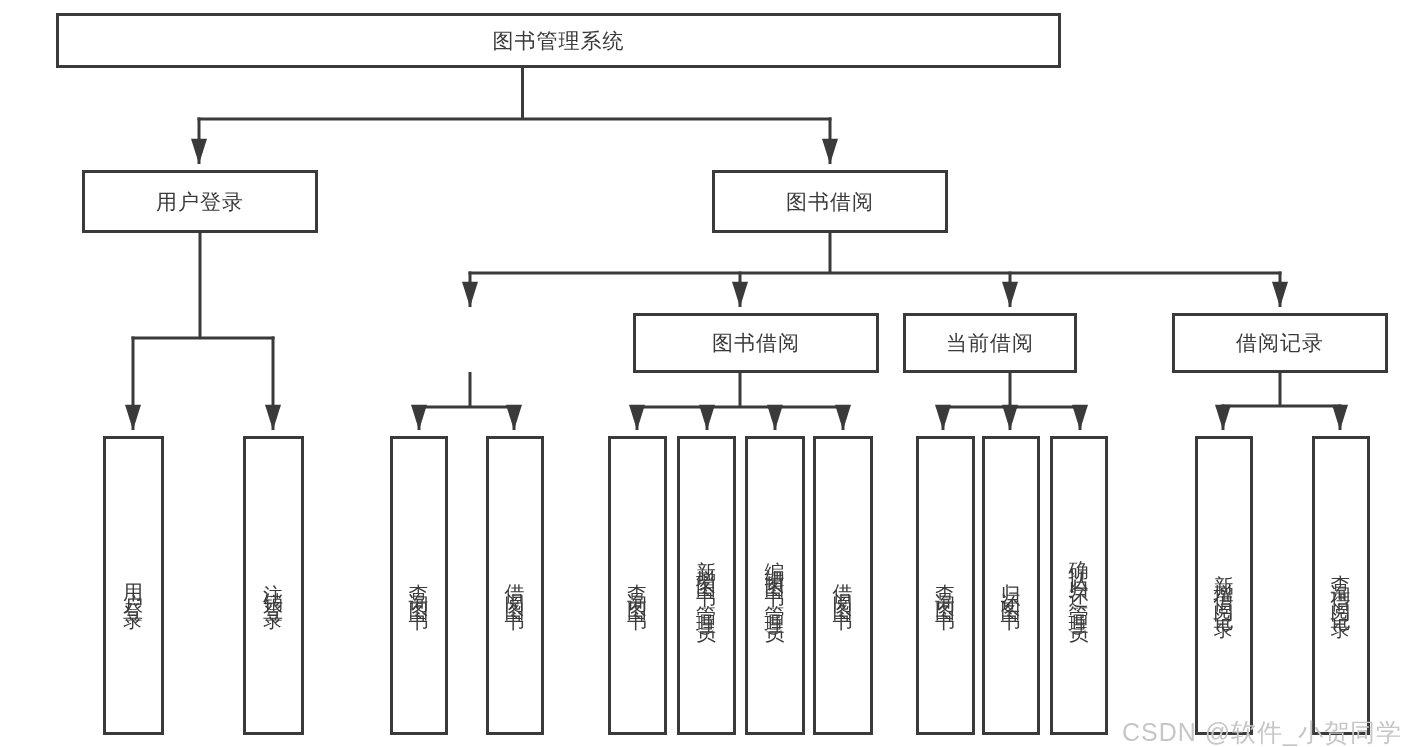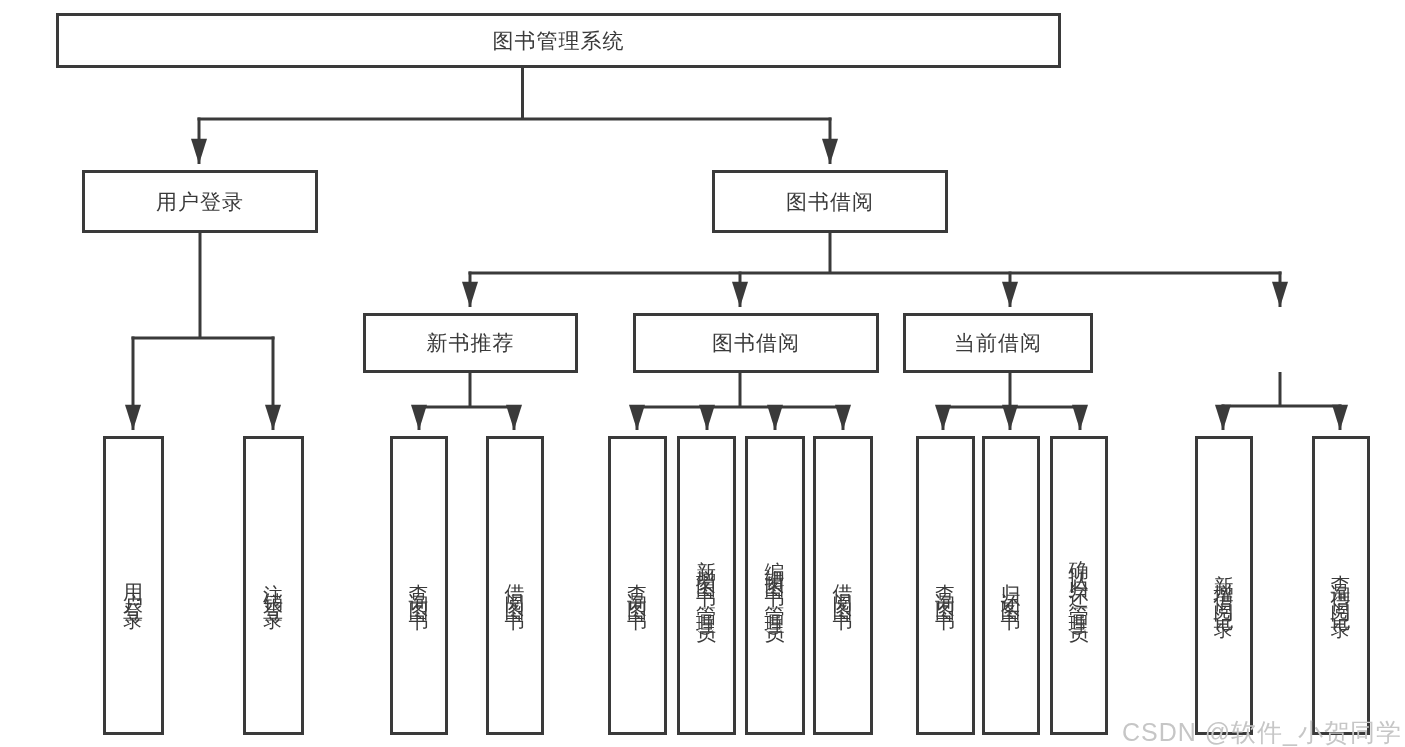--- a/index.html
+++ b/index.html
@@ -119,28 +119,28 @@
     <span>图书管理系统</span>
   </div>
 
   <div class="box h" style="left:82px; top:170px; width:236px; height:63px;">
     <span>用户登录</span>
   </div>
   <div class="box h" style="left:712px; top:170px; width:236px; height:63px;">
     <span>图书借阅</span>
   </div>
 
-  <div class="box h" style="left:363px; top:313px; width:215px; height:60px;">
-    <span>新书推荐</span>
-  </div>
   <div class="box h" style="left:633px; top:313px; width:246px; height:60px;">
     <span>图书借阅</span>
   </div>
-  <div class="box h" style="left:903px; top:313px; width:190px; height:60px;">
+  <div class="box h" style="left:903px; top:313px; width:174px; height:60px;">
     <span>当前借阅</span>
+  </div>
+  <div class="box h" style="left:1172px; top:313px; width:216px; height:60px;">
+    <span>借阅记录</span>
   </div>
 
   <div class="box v" style="left:103px; top:436px; width:61px; height:299px;">
     <span class="vtext">用户登录</span>
   </div>
   <div class="box v" style="left:243px; top:436px; width:61px; height:299px;">
     <span class="vtext">注销登录</span>
   </div>
 
   <div class="box v" style="left:390px; top:436px; width:58px; height:299px;">

